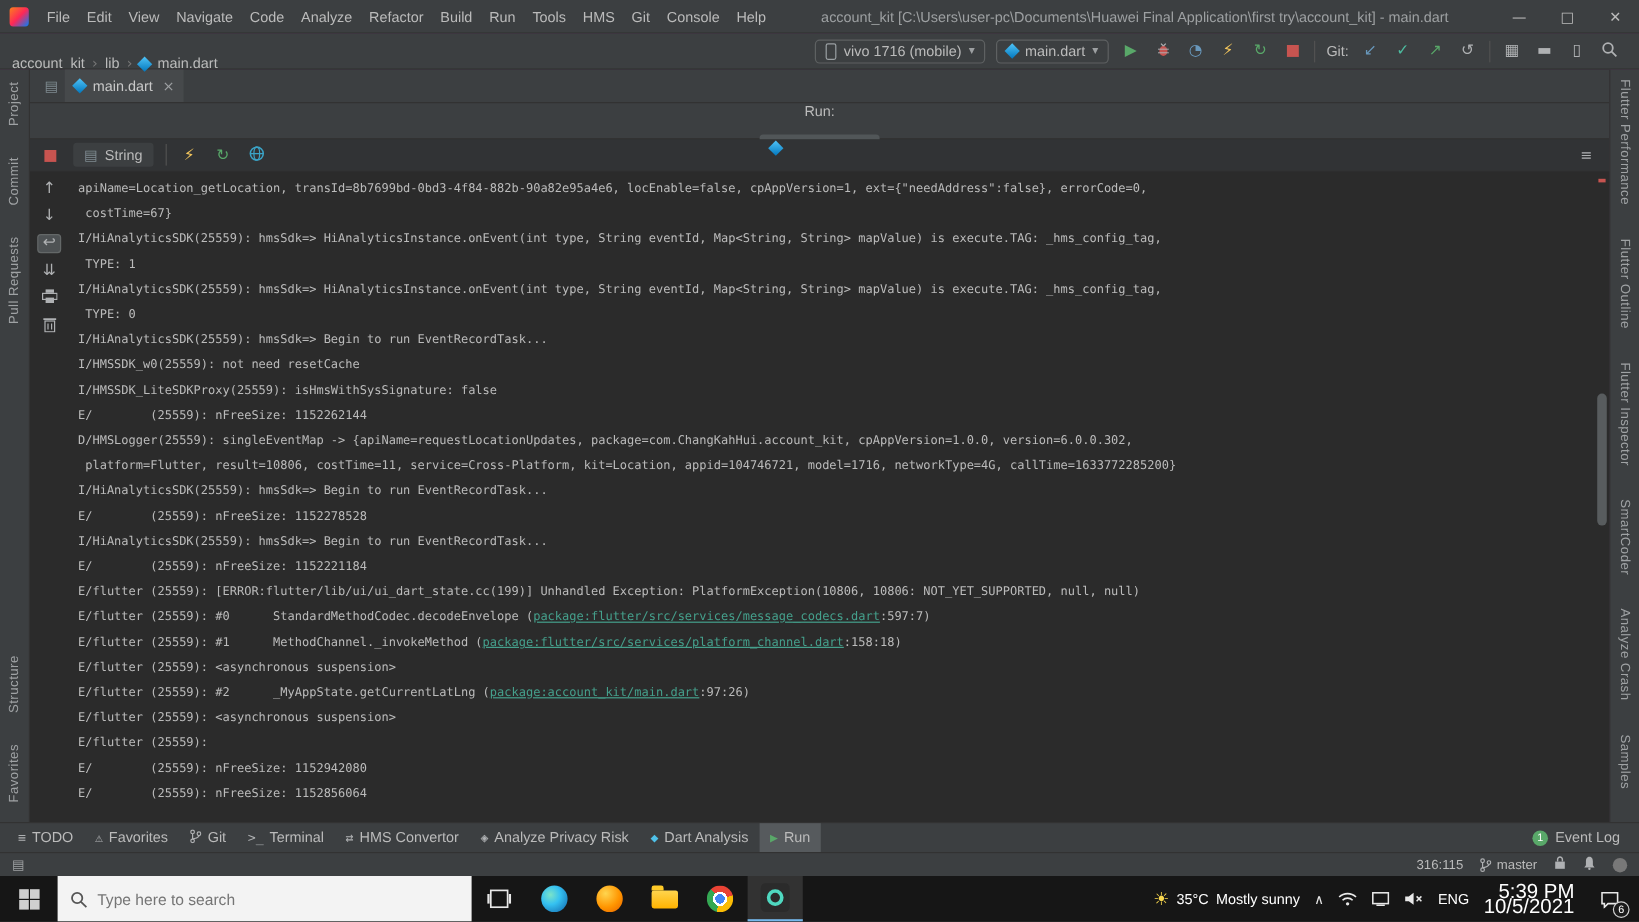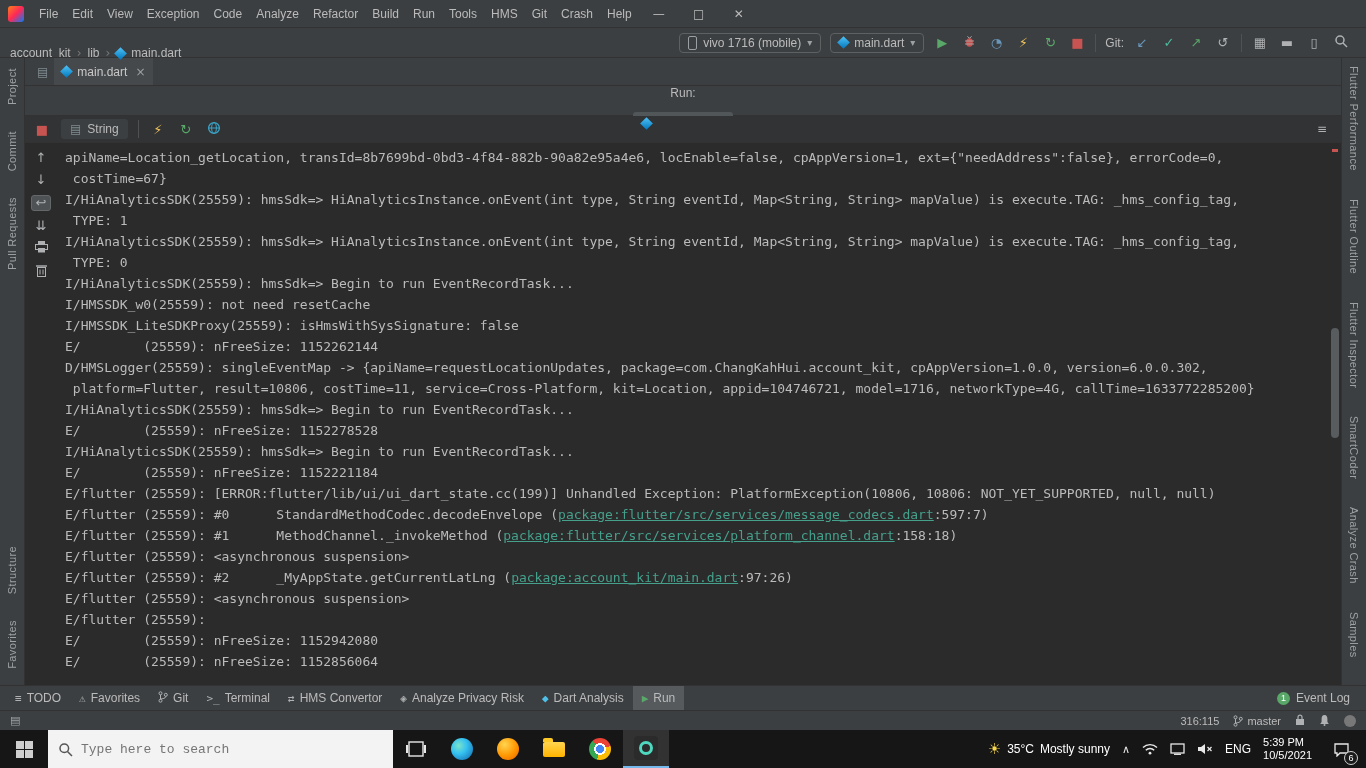--- a/index.html
+++ b/index.html
@@ -65,21 +65,21 @@
   .console-toolbar { height:27px; background:#313335; border-bottom:1px solid #323232;
     display:flex; align-items:center; gap:10px; padding:0 8px; color:#bbbbbb; font-size:12px; }
   .ct-tab { display:flex; align-items:center; gap:6px; background:#3c3f41; padding:3px 9px; border-radius:3px; }
   .ct-right { margin-left:auto; color:#afb1b3; padding-right:6px; }
 
   .console-wrap { flex:1; display:flex; min-height:0; background:#2b2b2b; position:relative; }
   .gutter { width:32px; display:flex; flex-direction:column; align-items:center; padding-top:8px; gap:8px; }
   .gutter .gi { color:#afb1b3; font-size:13px; line-height:14px; width:20px; text-align:center; }
   .gutter .gi.active { background:#4e5254; border:1px solid #646868; border-radius:3px; }
   .console { flex:1; overflow:hidden; padding:4px 4px 0 8px; white-space:pre;
-    font-family:"DejaVu Sans Mono","Liberation Mono",monospace; font-size:13px; line-height:21px; color:#bbbbbb; }
+    font-family:"DejaVu Sans Mono","Liberation Mono",monospace; font-size:10px; line-height:21px; color:#bbbbbb; }
   .console-line { height:21px; }
   .console .link { color:#45a08c; text-decoration:underline; cursor:pointer; }
   .scrollbar { width:12px; position:relative; }
   .sb-thumb { position:absolute; left:2px; top:185px; width:8px; height:110px; background:#585c5e; border-radius:4px; }
   .sb-mark { position:absolute; left:3px; top:6px; width:6px; height:3px; background:#c75450; }
 
   .toolwin-bar { height:25px; background:#3c3f41; border-top:1px solid #323232;
     display:flex; align-items:center; padding:0 6px; color:#bbbbbb; font-size:12px; }
   .toolwin { display:flex; align-items:center; gap:5px; padding:4px 9px; height:25px; cursor:default; }
   .toolwin.active { background:#565a5d; }
@@ -94,68 +94,69 @@
   .branch { display:flex; align-items:center; gap:4px; }
   .ide-circle { width:12px; height:12px; border-radius:50%; background:#787878; }
 
   
   .taskbar { height:38px; background:#161616; display:flex; align-items:stretch; color:#fff; }
   .start { width:48px; display:flex; align-items:center; justify-content:center; }
   .winlogo { display:grid; grid-template-columns:8px 8px; grid-template-rows:8px 8px; gap:1px; }
   .winlogo i { background:#cfcfcf; }
   .tb-search { width:345px; background:#f3f3f3; display:flex; align-items:center; gap:8px; padding:0 10px; }
   .tb-search input { flex:1; border:none; outline:none; background:transparent; font-size:13px; color:#6d28d9;
-    font-family:Liberation Mono, monospace; }
+    font-family:Liberation Sans, sans-serif; }
   .task-icon { width:46px; display:flex; align-items:center; justify-content:center; position:relative; }
   .task-icon.active { background:rgba(255,255,255,.12); border-bottom:2px solid #76b9ed; }
   .circle-ic { width:22px; height:22px; border-radius:50%; }
   .edge { background:radial-gradient(circle at 35% 35%,#7be3c9 0%,#35c1f1 40%,#0f62a8 100%); }
   .firefox { background:radial-gradient(circle at 35% 30%,#ffd54f 0%,#ff9500 55%,#e66000 100%); }
   .chrome { background:
       radial-gradient(circle at center,#4285f4 0 4px,#ffffff 4px 6px,rgba(0,0,0,0) 6px),
       conic-gradient(from -45deg,#ea4335 0 120deg,#fbbc05 120deg 240deg,#34a853 240deg 360deg); }
   .folder { width:22px; height:15px; background:linear-gradient(#ffd54f,#ffb300); border-radius:2px; position:relative; }
   .folder:before { content:""; position:absolute; top:-4px; left:0; width:10px; height:4px;
     background:#ffca28; border-radius:2px 2px 0 0; }
   .asicon { width:24px; height:24px; border-radius:4px; background:#2b2b2b; display:flex; align-items:center; justify-content:center; }
   .asicon i { width:14px; height:14px; border-radius:50%; border:3px solid #4fd8c0; display:block; }
 
   .tray { margin-left:auto; display:flex; align-items:center; gap:12px; padding-right:8px; font-size:12px; }
   .weather { display:flex; align-items:center; gap:6px; }
   .sun { color:#f8d64e; font-size:15px; }
   .tray .tico { display:flex; align-items:center; }
   .chev { color:#e8e8e8; font-size:11px; }
-  .clock { text-align:left; font-size:11px; line-height:13px; }
+  .clock { text-align:right; font-size:17px; line-height:13px; }
   .action-center { position:relative; width:34px; height:38px; display:flex; align-items:center; justify-content:center; }
   .ac-badge { position:absolute; right:0px; bottom:3px; width:14px; height:14px; border-radius:50%;
     background:#1b1b1b; border:1px solid #cfcfcf; color:#fff; font-size:9px; line-height:12px; text-align:center; }
 </style>
 </head>
 <body>
 
 <div class="ide">
 
   <div class="titlebar">
     <div class="app-logo"></div>
     <div class="menubar" id="menu-bar">
         <span class="menu-item">File</span>
         <span class="menu-item">Edit</span>
         <span class="menu-item">View</span>
-        <span class="menu-item">Exception</span>
+        <span class="menu-item">Navigate</span>
         <span class="menu-item">Code</span>
         <span class="menu-item">Analyze</span>
         <span class="menu-item">Refactor</span>
         <span class="menu-item">Build</span>
         <span class="menu-item">Run</span>
         <span class="menu-item">Tools</span>
         <span class="menu-item">HMS</span>
         <span class="menu-item">Git</span>
-        <span class="menu-item">Crash</span>
+        <span class="menu-item">Console</span>
         <span class="menu-item">Help</span>
       </div>
+    <div class="win-title">account_kit [C:\Users\user-pc\Documents\Huawei Final Application\first try\account_kit] - main.dart</div>
     <div class="win-controls">
       <span class="g">—</span>
       <span class="g">□</span>
       <span class="g">✕</span>
     </div>
   </div>
 
   <div class="toolbar">
     <div class="crumbs">
       <span class="crumb">account_kit</span>

